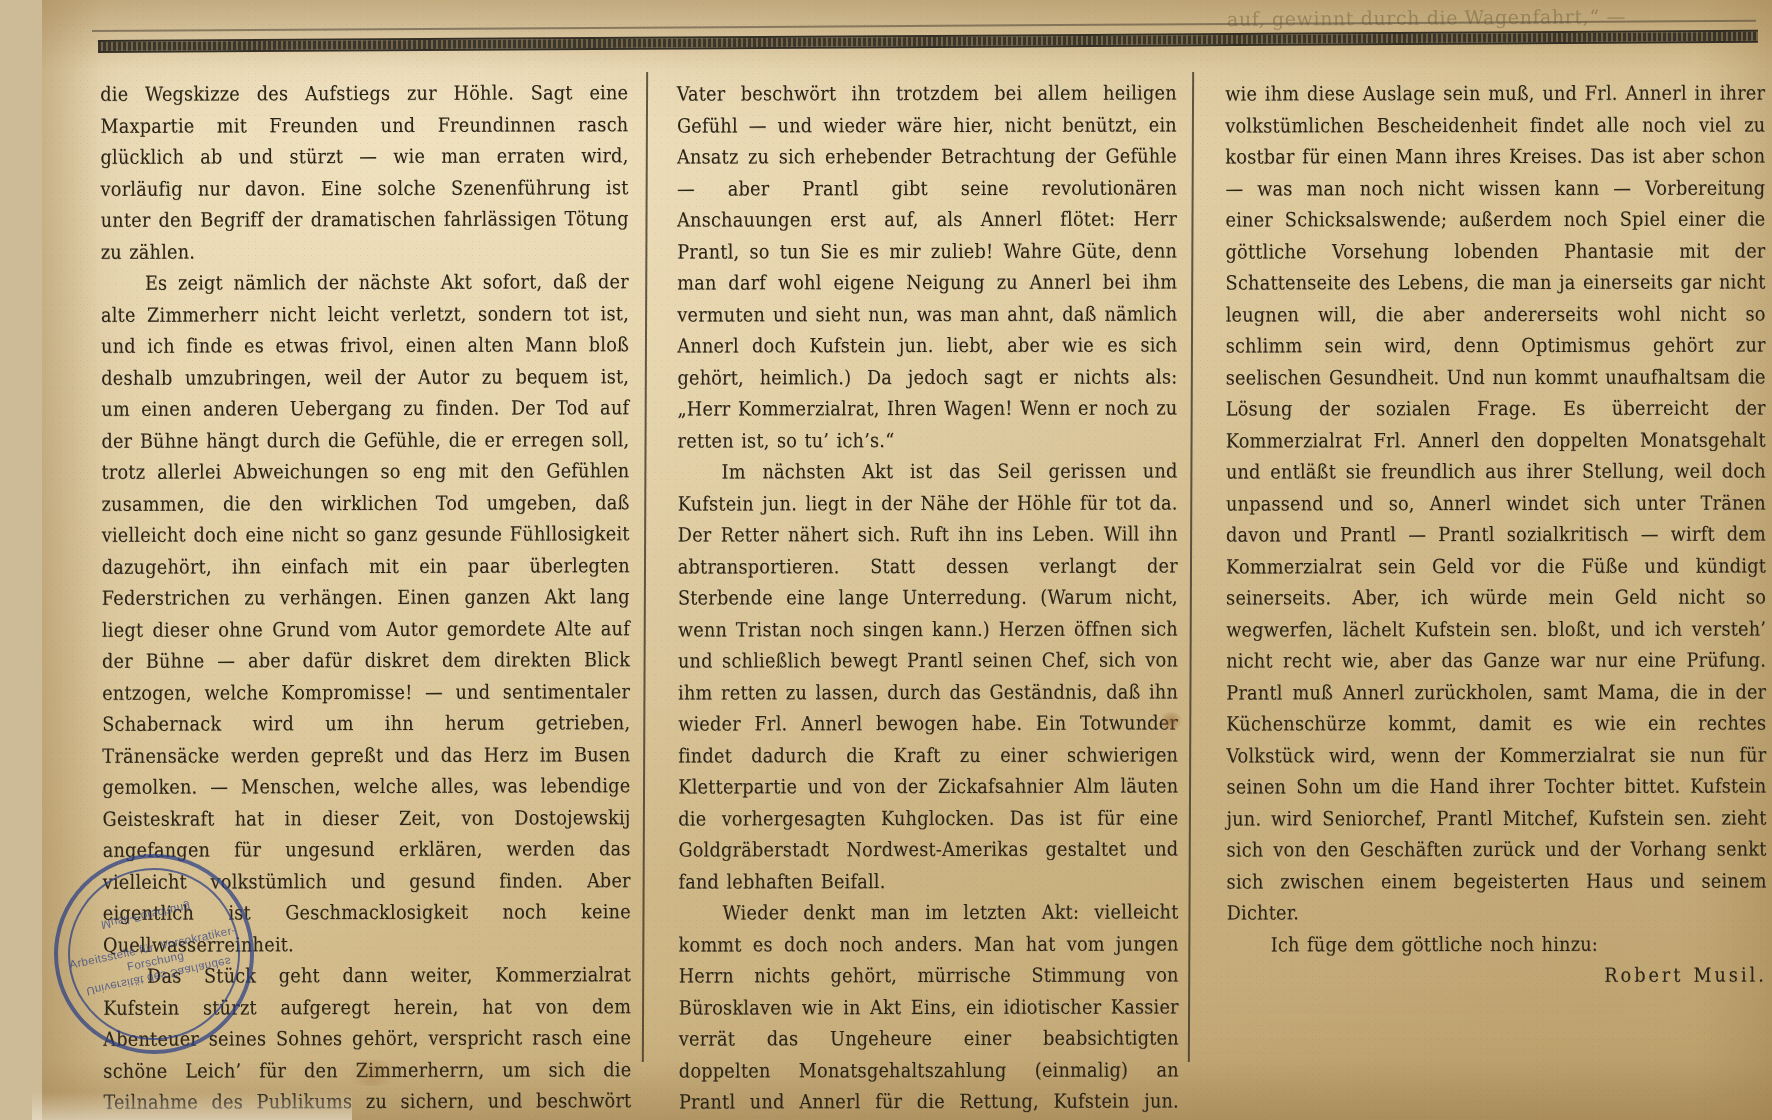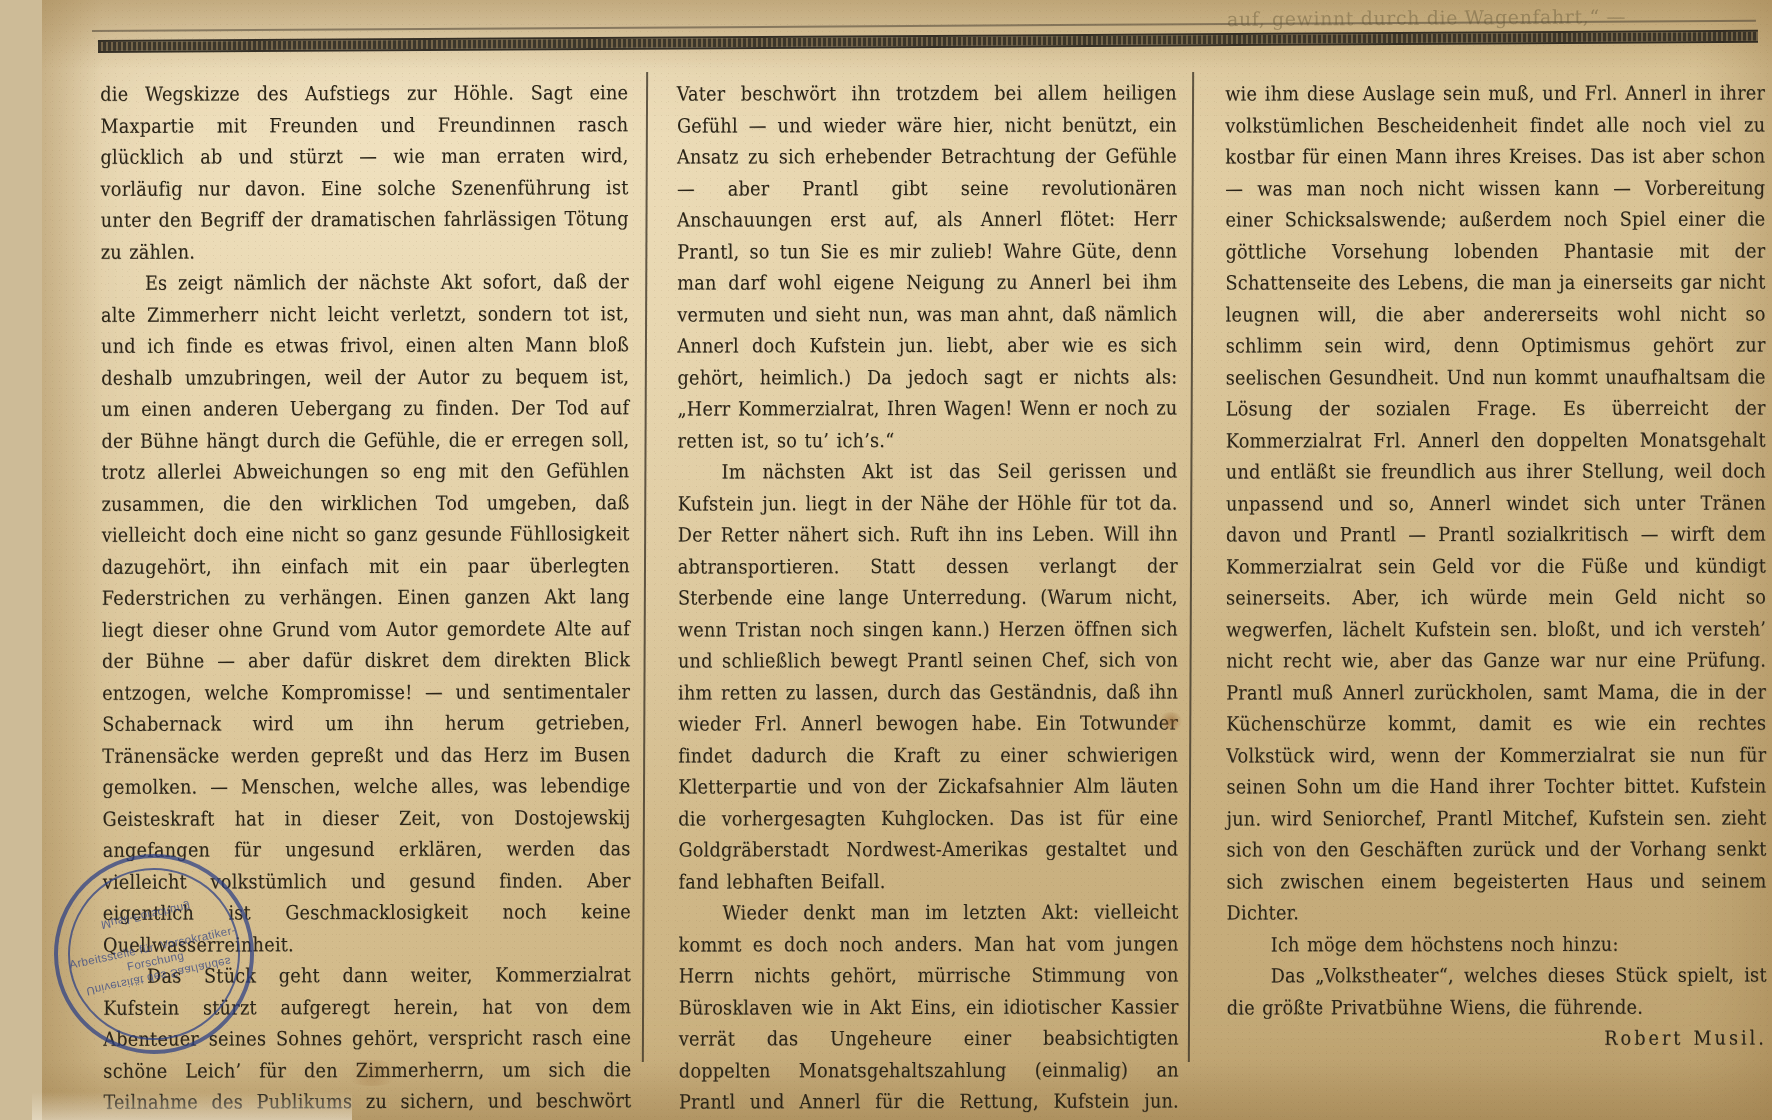--- a/index.html
+++ b/index.html
@@ -247,22 +247,21 @@
     </div>
 
     <div class="column" id="col2">
       <p class="first">Vater beschwört ihn trotzdem bei allem heiligen Gefühl — und wieder wäre hier, nicht benützt, ein Ansatz zu sich erhebender Betrachtung der Gefühle — aber Prantl gibt seine revolutionären Anschauungen erst auf, als Annerl flötet: Herr Prantl, so tun Sie es mir zulieb! Wahre Güte, denn man darf wohl eigene Neigung zu Annerl bei ihm vermuten und sieht nun, was man ahnt, daß nämlich Annerl doch Kufstein jun. liebt, aber wie es sich gehört, heimlich.) Da jedoch sagt er nichts als: „Herr Kommerzialrat, Ihren Wagen! Wenn er noch zu retten ist, so tu’ ich’s.“</p>
       <p>Im nächsten Akt ist das Seil gerissen und Kufstein jun. liegt in der Nähe der Höhle für tot da. Der Retter nähert sich. Ruft ihn ins Leben. Will ihn abtransportieren. Statt dessen verlangt der Sterbende eine lange Unterredung. (Warum nicht, wenn Tristan noch singen kann.) Herzen öffnen sich und schließlich bewegt Prantl seinen Chef, sich von ihm retten zu lassen, durch das Geständnis, daß ihn wieder Frl. Annerl bewogen habe. Ein Totwunder findet dadurch die Kraft zu einer schwierigen Kletterpartie und von der Zickafsahnier Alm läuten die vorhergesagten Kuhglocken. Das ist für eine Goldgräberstadt Nordwest-Amerikas gestaltet und fand lebhaften Beifall.</p>
       <p>Wieder denkt man im letzten Akt: vielleicht kommt es doch noch anders. Man hat vom jungen Herrn nichts gehört, mürrische Stimmung von Bürosklaven wie in Akt Eins, ein idiotischer Kassier verrät das Ungeheure einer beabsichtigten doppelten Monatsgehaltszahlung (einmalig) an Prantl und Annerl für die Rettung, Kufstein jun. erscheint unerwartet selbst und ist ganz der Gebieter von früher, Kufstein sen. erörtert zufrieden die Grabsteinentwürfe für den Alten, dem die Erde so leicht werden möge,</p>
     </div>
 
     <div class="column" id="col3">
       <p class="first">wie ihm diese Auslage sein muß, und Frl. Annerl in ihrer volkstümlichen Bescheidenheit findet alle noch viel zu kostbar für einen Mann ihres Kreises. Das ist aber schon — was man noch nicht wissen kann — Vorbereitung einer Schicksalswende; außerdem noch Spiel einer die göttliche Vorsehung lobenden Phantasie mit der Schattenseite des Lebens, die man ja einerseits gar nicht leugnen will, die aber andererseits wohl nicht so schlimm sein wird, denn Optimismus gehört zur seelischen Gesundheit. Und nun kommt unaufhaltsam die Lösung der sozialen Frage. Es überreicht der Kommerzialrat Frl. Annerl den doppelten Monatsgehalt und entläßt sie freundlich aus ihrer Stellung, weil doch unpassend und so, Annerl windet sich unter Tränen davon und Prantl — Prantl sozialkritisch — wirft dem Kommerzialrat sein Geld vor die Füße und kündigt seinerseits. Aber, ich würde mein Geld nicht so wegwerfen, lächelt Kufstein sen. bloßt, und ich versteh’ nicht recht wie, aber das Ganze war nur eine Prüfung. Prantl muß Annerl zurückholen, samt Mama, die in der Küchenschürze kommt, damit es wie ein rechtes Volkstück wird, wenn der Kommerzialrat sie nun für seinen Sohn um die Hand ihrer Tochter bittet. Kufstein jun. wird Seniorchef, Prantl Mitchef, Kufstein sen. zieht sich von den Geschäften zurück und der Vorhang senkt sich zwischen einem begeisterten Haus und seinem Dichter.</p>
-      <p>Ich möge dem höchstens noch hinzu:</p>
-      <p>Das „Volkstheater“, welches dieses Stück spielt, ist die größte Privatbühne Wiens, die führende.</p>
+      <p>Ich füge dem göttliche noch hinzu:</p>
       <p class="sig">Robert Musil.</p>
     </div>
 
   </div>
 
   <div id="stamp">
     <div class="ring"></div>
     <div class="ring2"></div>
     <div class="txt t1">Musil-Forschung</div>
     <div class="txt t2">Arbeitsstelle für&nbsp;&nbsp;Vorsokratiker-Forschung</div>

